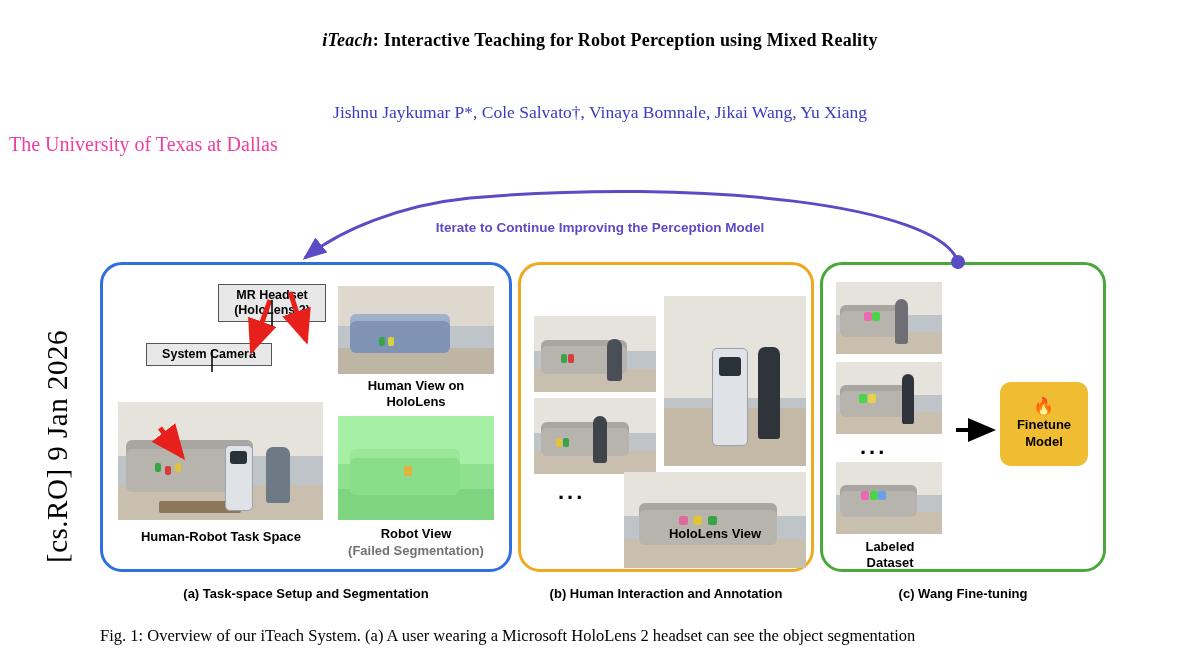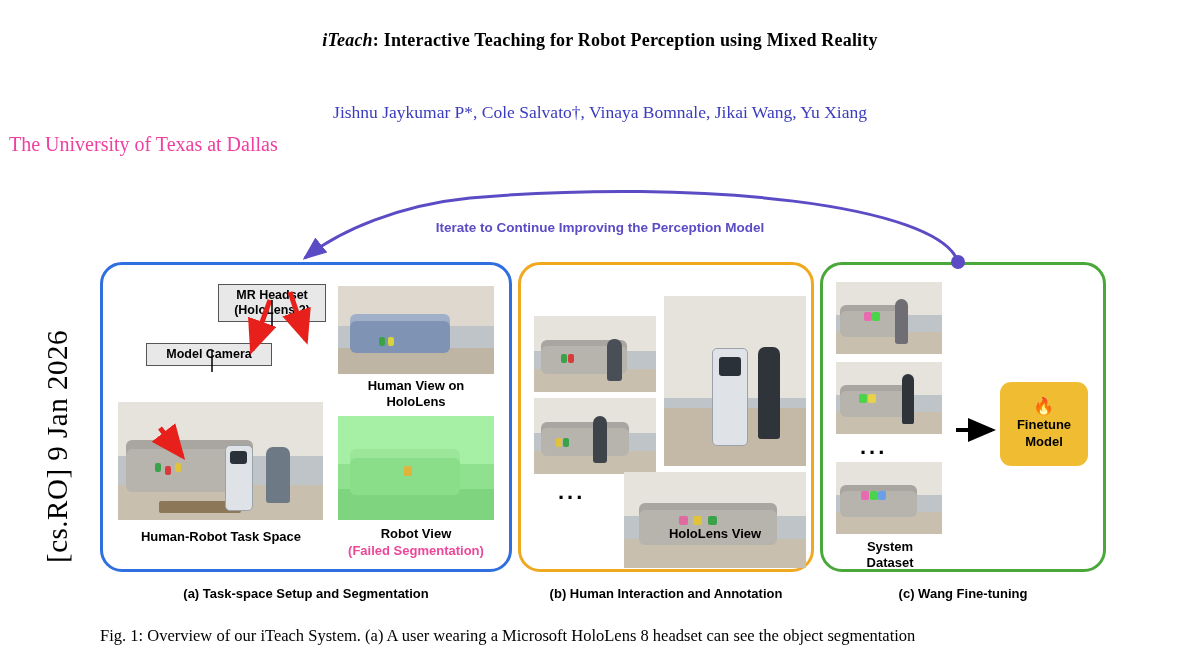--- a/index.html
+++ b/index.html
@@ -144,21 +144,21 @@
 
   .photo-label {
     position: absolute;
     font-family: "Liberation Sans", sans-serif;
     font-size: 13px;
     font-weight: bold;
     text-align: center;
     color: #000;
     line-height: 1.25;
   }
-  .red-label { color: #ec4899; }
+  .red-label { color: #737373; }
 
   
   .callout {
     position: absolute;
     background: #e8e8e8;
     border: 1px solid #555;
     font-family: "Liberation Sans", sans-serif;
     font-size: 12.5px;
     font-weight: bold;
     text-align: center;
@@ -268,21 +268,21 @@
     <div class="floor" style="background:#7fd47f;"></div>
     <div class="couchback" style="left:8%; width:70%; background:#9ae79a;"></div>
     <div class="couch" style="left:8%; width:70%; background:#8ade8a;"></div>
     <div class="obj" style="left:42%; top:48%; background:#e0b33a; width:8px; height:10px;"></div>
   </div>
   <div class="photo-label" style="left:330px; top:342px; width:172px;">Robot View</div>
   <div class="photo-label red-label" style="left:330px; top:359px; width:172px;">(Failed Segmentation)</div>
 
   <div class="callout" style="left:218px; top:100px; width:108px; white-space:pre-line;">MR Headset
 (HoloLens 2)</div>
-  <div class="callout" style="left:146px; top:159px; width:126px;">Model Camera</div>
+  <div class="callout" style="left:146px; top:159px; width:126px;">System Camera</div>
 
   <div class="photo" style="left:534px; top:132px; width:122px; height:76px;">
     <div class="sky"></div>
       <div class="floor"></div>
     <div class="couchback" style="left:6%; width:70%;"></div>
     <div class="couch" style="left:6%; width:70%;"></div>
     <div class="person" style="left:60%; height:56%; background:#4a4f57;"></div>
     <div class="obj" style="left:22%; top:50%; background:#3aa34a;"></div>
     <div class="obj" style="left:28%; top:50%; background:#d83b3b;"></div>
   </div>
@@ -335,35 +335,35 @@
   <div class="ellipsis" style="left:860px; top:250px;">...</div>
   <div class="photo" style="left:836px; top:278px; width:106px; height:72px;">
     <div class="sky"></div>
       <div class="floor"></div>
     <div class="couchback" style="left:4%; width:72%;"></div>
     <div class="couch" style="left:4%; width:72%;"></div>
     <div class="obj" style="left:24%; top:40%; background:#e86ab0; width:8px;"></div>
     <div class="obj" style="left:32%; top:40%; background:#4ad44a; width:8px;"></div>
     <div class="obj" style="left:40%; top:40%; background:#6aa0e8; width:8px;"></div>
   </div>
-  <div class="photo-label" style="left:830px; top:355px; width:120px; text-align:center; white-space:pre-line;">System
+  <div class="photo-label" style="left:830px; top:355px; width:120px; text-align:center; white-space:pre-line;">Labeled
 Dataset</div>
 
   <div class="finetune" style="top:198px;">
     <span class="flame">🔥</span>
     <span style="white-space:pre-line;">Finetune
 Model</span>
   </div>
 
   <div class="caption-sub cap-a" style="top:402px;">(a) Task-space Setup and Segmentation</div>
   <div class="caption-sub cap-b" style="top:402px;">(b) Human Interaction and Annotation</div>
   <div class="caption-sub cap-c" style="top:402px;">(c) Wang Fine-tuning</div>
 </div>
 
-<div class="fig-caption">Fig. 1:  Overview of our iTeach System. (a) A user wearing a Microsoft HoloLens 8 headset can see the object segmentation</div>
+<div class="fig-caption">Fig. 1:  Overview of our iTeach System. (a) A user wearing a Microsoft HoloLens 2 headset can see the object segmentation</div>
 
 <svg class="overlay" xmlns="http://www.w3.org/2000/svg">
   <defs>
     <marker id="arrowPurple" markerWidth="9" markerHeight="9" refX="7" refY="3.2" orient="auto">
       <path d="M0,0 L8,3.2 L0,6.4 z" fill="#5b4bc4"></path>
     </marker>
     <marker id="arrowRed" markerWidth="8" markerHeight="8" refX="6" refY="3" orient="auto">
       <path d="M0,0 L7,3 L0,6 z" fill="#e8201b"></path>
     </marker>
     <marker id="arrowBlack" markerWidth="8" markerHeight="8" refX="6" refY="3" orient="auto">

